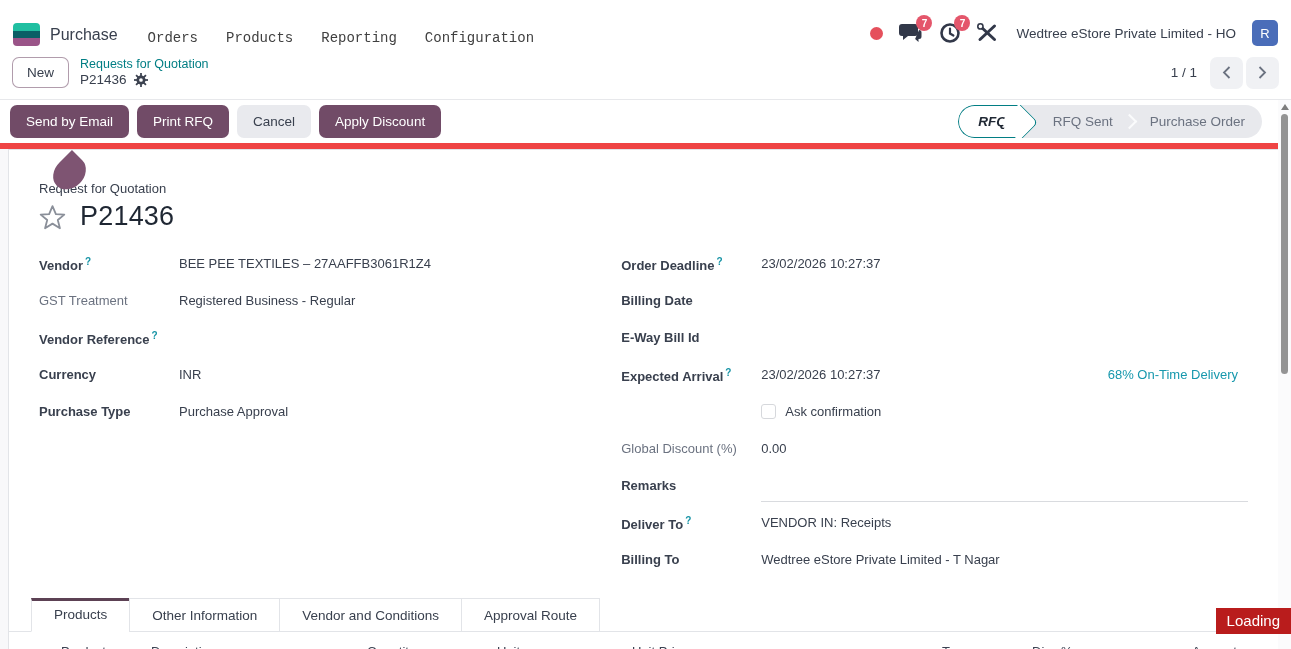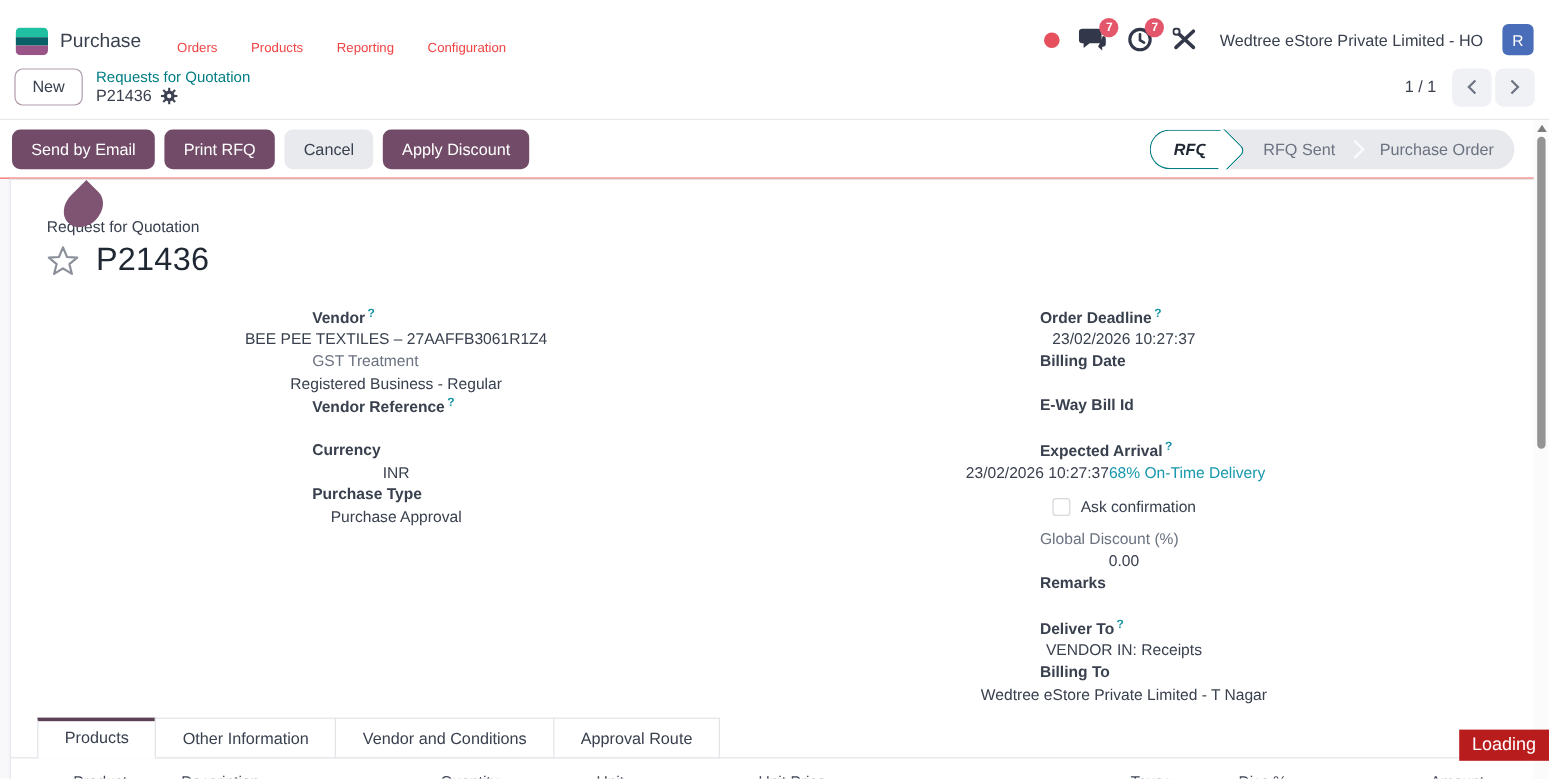--- a/index.html
+++ b/index.html
@@ -12,21 +12,21 @@
 
   
   .navbar { height:46px; display:flex; align-items:flex-end; padding:0 13px; background:#fff; }
   .brand { display:flex; align-items:center; cursor:pointer; }
   .app-icon { width:27px; height:23px; border-radius:4px; overflow:hidden; display:flex; flex-direction:column; margin-right:10px; }
   .app-icon .s1 { height:8px; background:#20BFA1; }
   .app-icon .s2 { height:7px; background:#0A5F66; }
   .app-icon .s3 { flex:1; background:#9A5488; }
   .app-name { font-size:16px; font-weight:500; color:#39404e; margin-right:30px; }
   .menus { display:flex; align-items:center; }
-  .menu { margin-right:28px; font-size:11px; color:#ef4444; cursor:pointer; }
+  .menu { margin-right:28px; font-size:14px; color:#404040; cursor:pointer;font-family:Liberation Mono, monospace; }
   .nav-right { margin-left:auto; display:flex; align-items:center; gap:16px; }
   .dot { width:13px; height:13px; border-radius:50%; background:#E5505C; }
   .icon-wrap { position:relative; display:inline-flex; cursor:pointer; }
   .badge { position:absolute; top:-7px; right:-9px; background:#E4566B; color:#fff; font-size:10px;
            min-width:16px; height:16px; border-radius:9px; display:flex; align-items:center; justify-content:center;
            padding:0 3px; font-weight:700; }
   .company { font-size:13.5px; color:#39404e; cursor:pointer; margin-left:2px; }
   .avatar { width:26px; height:26px; border-radius:5px; background:#4A6DB9; color:#fff; display:flex;
             align-items:center; justify-content:center; font-size:13px; cursor:pointer; }
 
@@ -37,21 +37,21 @@
   .crumbs { margin-left:11px; display:flex; flex-direction:column; justify-content:center; line-height:1.2; }
   .crumb-link { color:#017E84; font-size:12.5px; text-decoration:none; cursor:pointer; }
   .crumb-current { font-size:13.5px; color:#39404e; display:flex; align-items:center; gap:7px; }
   .gear { color:#3c4250; cursor:pointer; display:inline-flex; }
   .pager { margin-left:auto; display:flex; align-items:center; gap:3px; }
   .pager-count { color:#39404e; font-size:13.5px; margin-right:10px; }
   .pg { width:33px; height:32px; border:none; background:#f0f1f4; border-radius:7px; display:flex;
         align-items:center; justify-content:center; cursor:pointer; }
 
   
-  .controlrow { height:49px; display:flex; align-items:center; padding:0 10px 0 10px; background:#fff; border-bottom:1px solid #ef4444; }
+  .controlrow { height:49px; display:flex; align-items:center; padding:0 10px 0 10px; background:#fff; border-bottom:6px solid #ef4444; }
   .btn { height:33px; padding:0 16px; border:none; border-radius:7px; font-size:13.5px; font-family:inherit;
          margin-right:8px; background:#714B67; color:#fff; cursor:pointer; white-space:nowrap; }
   .btn.secondary { background:#e9eaee; color:#39404e; }
   .btn.confirm { background:#B3B5F0; color:#23265F; border:3px solid #E0201E; border-radius:4px; padding:0 12px; }
   .statusbar { margin-left:auto; margin-right:19px; display:flex; align-items:center; background:#e8e9ed;
                border-radius:17px; height:33px; overflow:hidden; }
   .step { padding:0 17px; display:flex; align-items:center; height:100%; color:#6b7280; font-size:13.5px; cursor:pointer; white-space:nowrap; }
   .step.active { background:#fff; border:1px solid #017E84; border-right:none; border-radius:17px 0 0 17px;
                  color:#1f2733; font-weight:600; position:relative; padding:0 13px 0 19px; margin-right:16px;font-style:italic; }
   .step.active::after { content:""; position:absolute; right:-13px; top:3px; width:26px; height:26px; background:#fff;
@@ -69,21 +69,21 @@
   .sheet-head { padding-top:31px; }
   .doc-type { font-size:13px; color:#39404e; }
   .title-row { display:flex; align-items:center; gap:14px; margin-top:5px; }
   .star { cursor:pointer; }
   h1.rec-title { font-size:27px; font-weight:500; color:#1f2733; letter-spacing:.2px; }
 
   .fields { display:flex; margin-top:24px; flex:1; min-height:340px; }
   .col { display:flex; flex-direction:column; }
   .col.left { width:48%; }
   .col.right { width:52%; }
-  .frow { display:flex; align-items:center; min-height:37px;flex-direction:column; }
+  .frow { display:flex; align-items:flex-start; min-height:37px; }
   .flabel { width:140px; flex-shrink:0; font-weight:700; color:#39404e; }
   .flabel.muted { font-weight:400; color:#6b7280; }
   sup.help { color:#1693A5; font-size:10px; margin-left:2px; }
   .fvalue { color:#39404e; flex:1; display:flex; align-items:center; }
   .fvalue .spacer { flex:1; }
   .inline-link { color:#1798AD; cursor:pointer; margin-right:14px; white-space:nowrap; }
   .fvalue.remarks { border-bottom:1px solid #d9dbdf; height:24px; margin-right:4px; }
   .cb { width:15px; height:15px; border:1px solid #d6d8dc; border-radius:3px; background:#fff; margin-right:9px; cursor:pointer; flex-shrink:0; }
   .cb-label { color:#39404e; cursor:default; }
 

